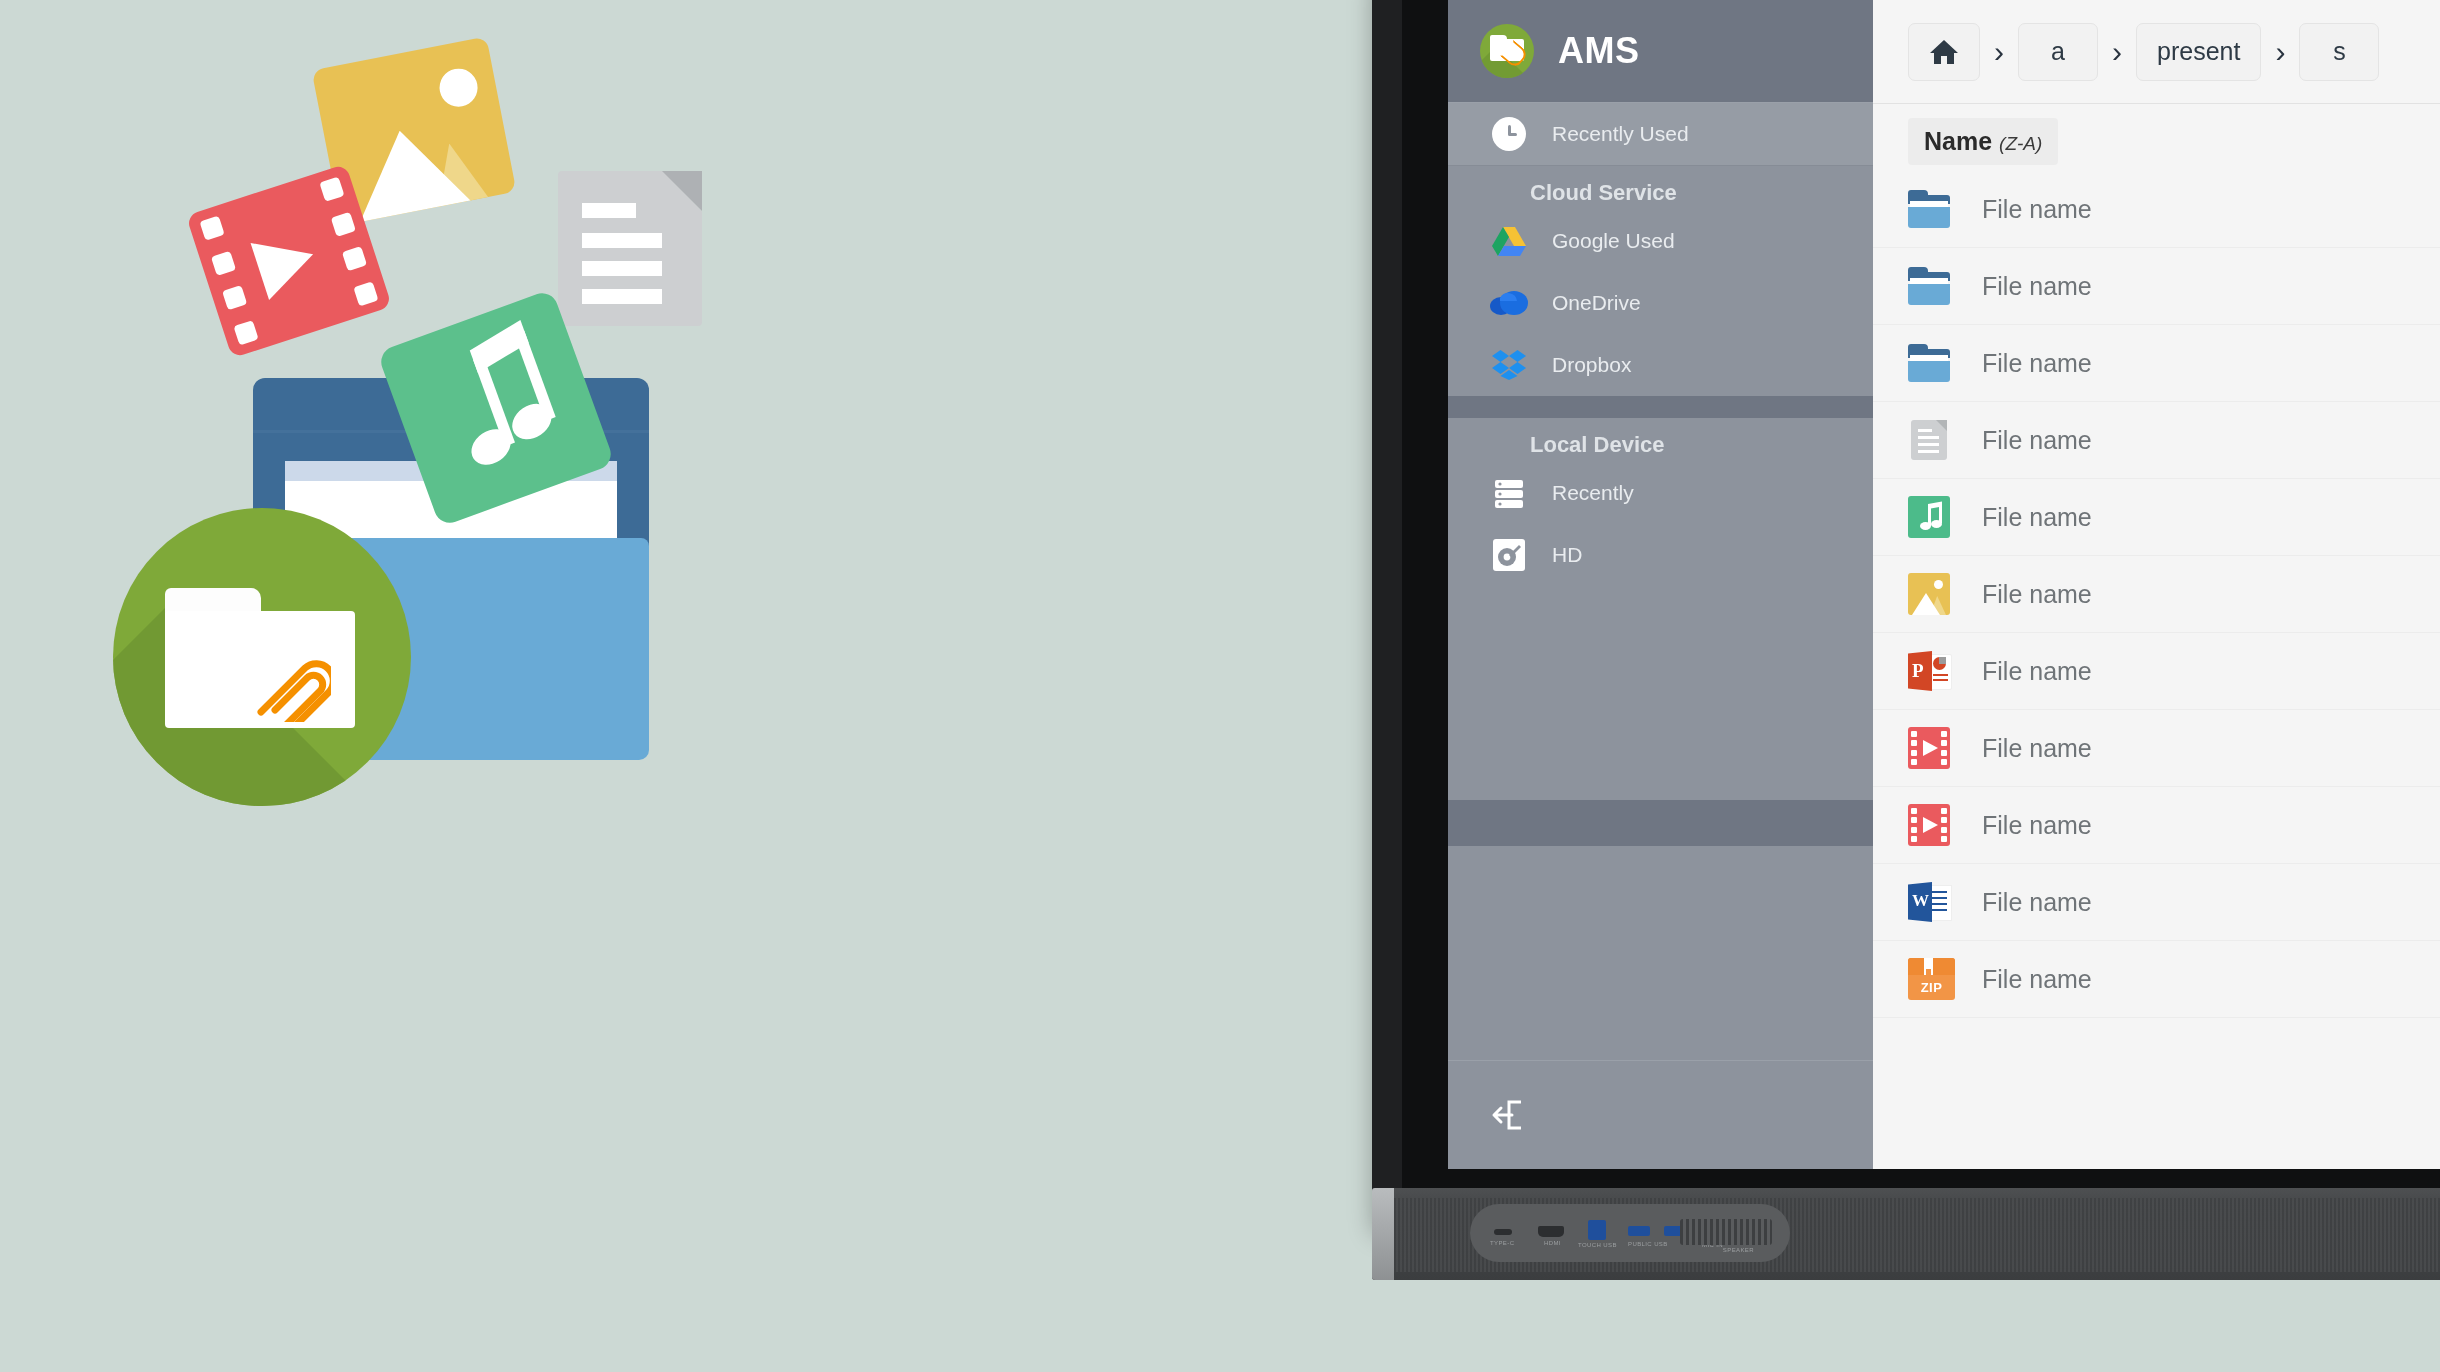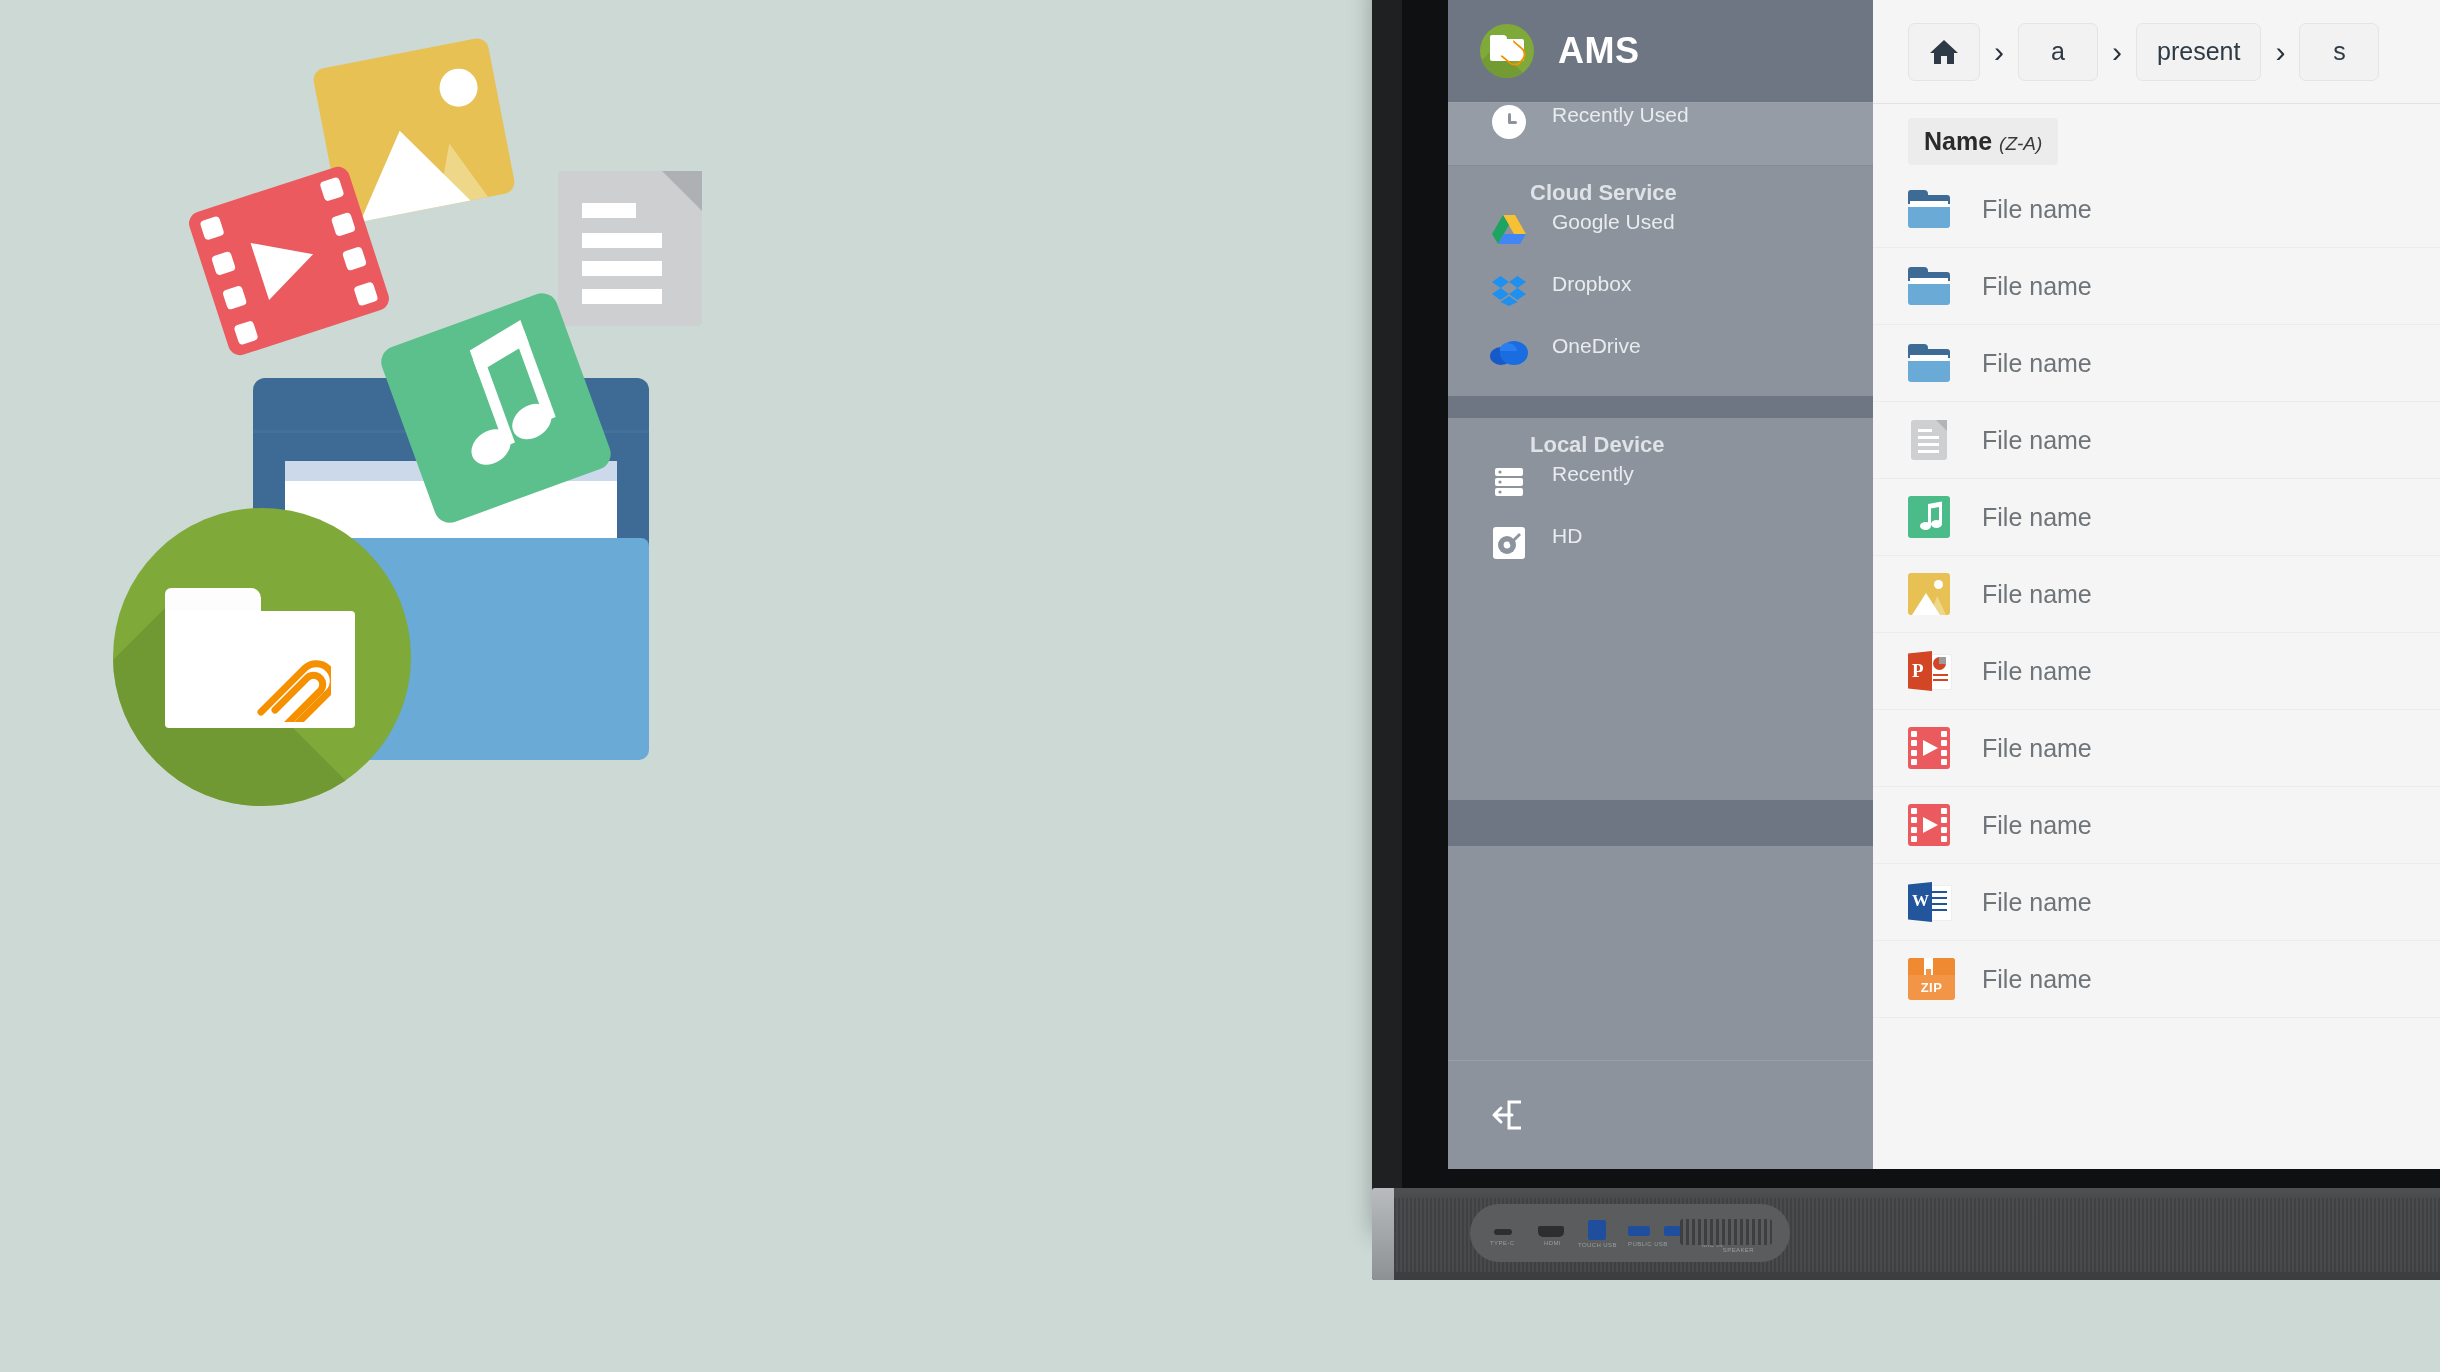--- a/index.html
+++ b/index.html
@@ -101,21 +101,21 @@
   .brand{height:102px;background:#6f7683;display:flex;align-items:center;padding-left:32px;gap:24px;flex:none;}
   .brand-icon{width:54px;height:54px;border-radius:50%;background:#7fa939;position:relative;overflow:hidden;flex:none;}
   .brand-icon .bf{position:absolute;left:10px;top:15px;width:34px;height:22px;background:#fff;border-radius:2px;}
   .brand-icon .bt{position:absolute;left:10px;top:11px;width:17px;height:7px;background:#fff;border-radius:2px 4px 0 0;}
   .brand-icon .bc{position:absolute;left:24px;top:20px;width:17px;height:17px;border:2.5px solid #f59000;
      border-radius:0 9px 9px 0;border-left-color:transparent;transform:rotate(40deg);}
   .brand-icon .bsh{position:absolute;left:16px;top:22px;width:60px;height:58px;background:#6f9732;
      transform:rotate(45deg);transform-origin:left top;opacity:.8;}
   .brand-name{color:#fff;font-size:36px;font-weight:bold;letter-spacing:.5px;}
 
-  .side-row{height:62px;display:flex;align-items:flex-start;padding-left:42px;gap:24px;color:#e9ecef;font-size:21px;}
+  .side-row{height:62px;display:flex;align-items:center;padding-left:42px;gap:24px;color:#e9ecef;font-size:21px;}
   .side-row.recent{background:#969ca5;border-top:1px solid #9aa0a9;border-bottom:1px solid #868c96;}
   .side-group{padding:14px 0 4px 42px;color:#dfe3e7;font-size:22px;font-weight:bold;margin-left:40px;}
   .side-ico{width:38px;height:38px;flex:none;position:relative;display:flex;align-items:center;justify-content:center;}
 
   .clock-ic{width:34px;height:34px;border-radius:50%;background:#fff;position:relative;}
   .clock-ic:before{content:"";position:absolute;left:16px;top:8px;width:3px;height:10px;background:#8d939d;border-radius:2px;}
   .clock-ic:after{content:"";position:absolute;left:16px;top:16px;width:9px;height:3px;background:#8d939d;border-radius:2px;}
 
   .side-foot{margin-top:auto;height:108px;background:#8d939d;border-top:1px solid #9aa0a9;
      display:flex;align-items:center;padding-left:40px;flex:none;}
@@ -291,40 +291,40 @@
                   <path d="M11 1 L23 1 L34 20 L22 20 Z" fill="#f6c234"></path>
                   <path d="M11 1 L0 20 L6 30 L17 11 Z" fill="#1da462"></path>
                   <path d="M6 30 L28 30 L34 20 L12 20 Z" fill="#4285f4"></path>
                 </svg>
               </span>
               <span>Google Used</span>
             </div>
 
             <div class="side-row">
               <span class="side-ico">
+                <svg width="38" height="26" viewBox="0 0 38 26">
+                  <ellipse cx="11" cy="16" rx="11" ry="9" fill="#1659c8"></ellipse>
+                  <ellipse cx="24" cy="13" rx="14" ry="12" fill="#1a6de0"></ellipse>
+                  <path d="M10 8 a9 9 0 0 1 17 3 h-17z" fill="#2b7ef0"></path>
+                </svg>
+              </span>
+              <span>OneDrive</span>
+            </div>
+
+            <div class="side-row">
+              <span class="side-ico">
                 <svg width="34" height="30" viewBox="0 0 34 30">
                   <path d="M8.5 0 L0 6 L8.5 12 L17 6 Z" fill="#1e90ef"></path>
                   <path d="M25.5 0 L17 6 L25.5 12 L34 6 Z" fill="#1e90ef"></path>
                   <path d="M0 18 L8.5 12 L17 18 L8.5 24 Z" fill="#1e90ef"></path>
                   <path d="M34 18 L25.5 12 L17 18 L25.5 24 Z" fill="#1e90ef"></path>
                   <path d="M8.5 26 L17 20 L25.5 26 L17 30 Z" fill="#1e90ef"></path>
                 </svg>
               </span>
               <span>Dropbox</span>
-            </div>
-
-            <div class="side-row">
-              <span class="side-ico">
-                <svg width="38" height="26" viewBox="0 0 38 26">
-                  <ellipse cx="11" cy="16" rx="11" ry="9" fill="#1659c8"></ellipse>
-                  <ellipse cx="24" cy="13" rx="14" ry="12" fill="#1a6de0"></ellipse>
-                  <path d="M10 8 a9 9 0 0 1 17 3 h-17z" fill="#2b7ef0"></path>
-                </svg>
-              </span>
-              <span>OneDrive</span>
             </div>
 
             <div class="side-strip" style="height:22px"></div>
             <div class="side-group">Local Device</div>
 
             <div class="side-row">
               <span class="side-ico">
                 <svg width="34" height="34" viewBox="0 0 34 34">
                   <rect x="3" y="4" width="28" height="8" rx="2" fill="#fff"></rect>
                   <rect x="3" y="14" width="28" height="8" rx="2" fill="#fff"></rect>

